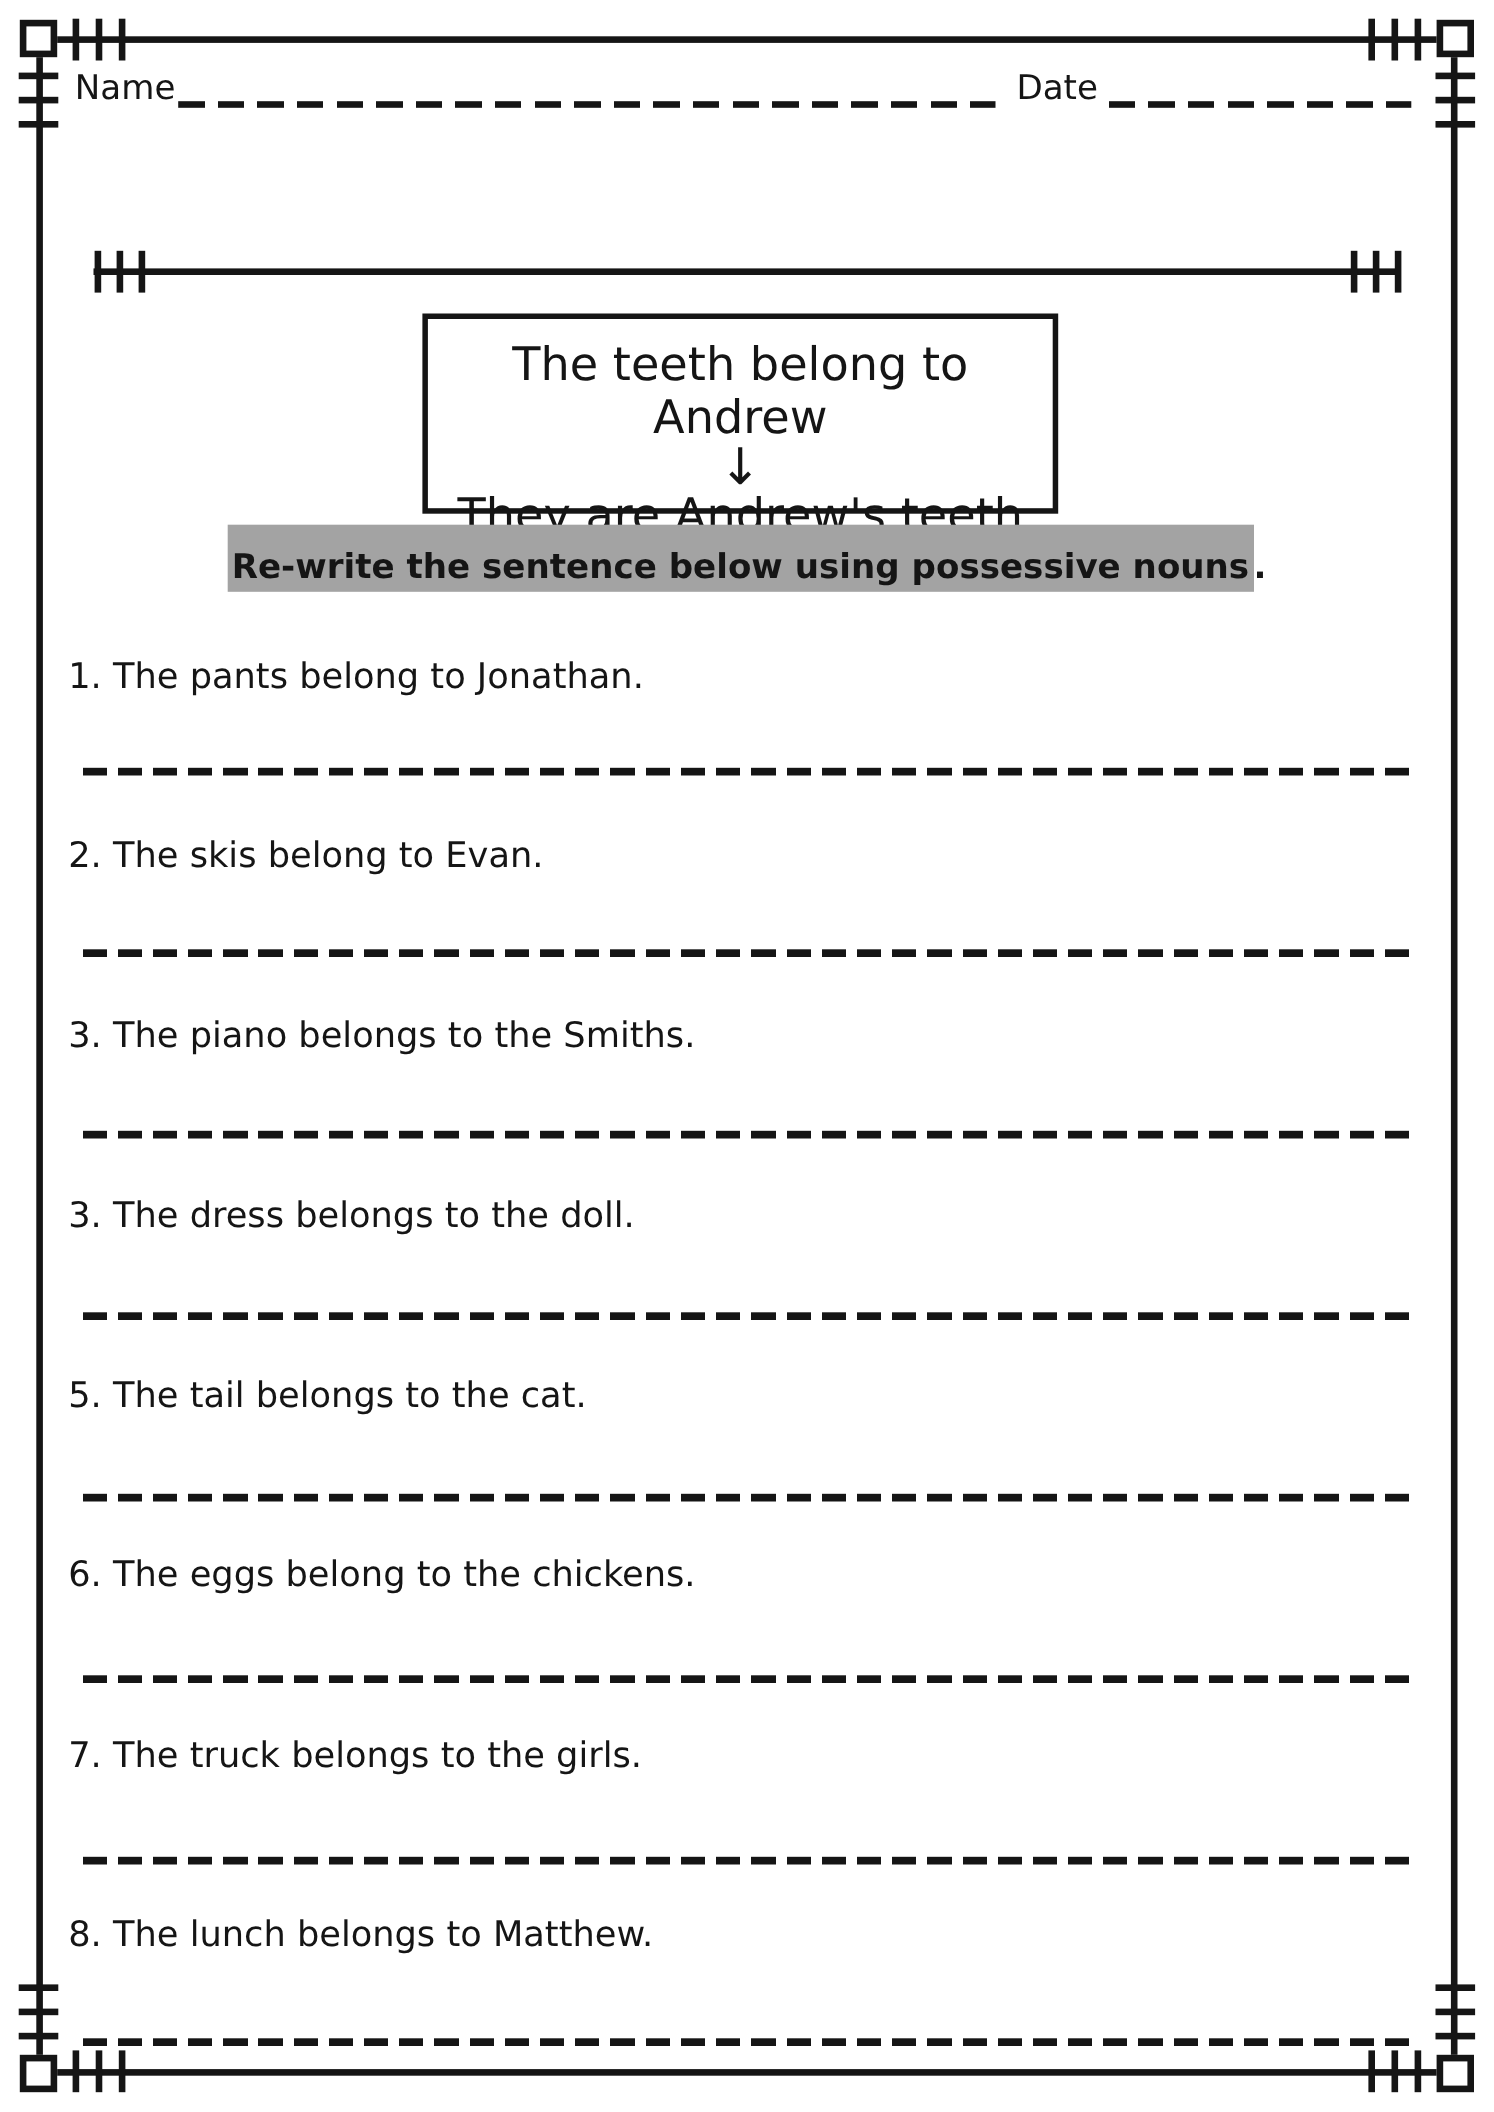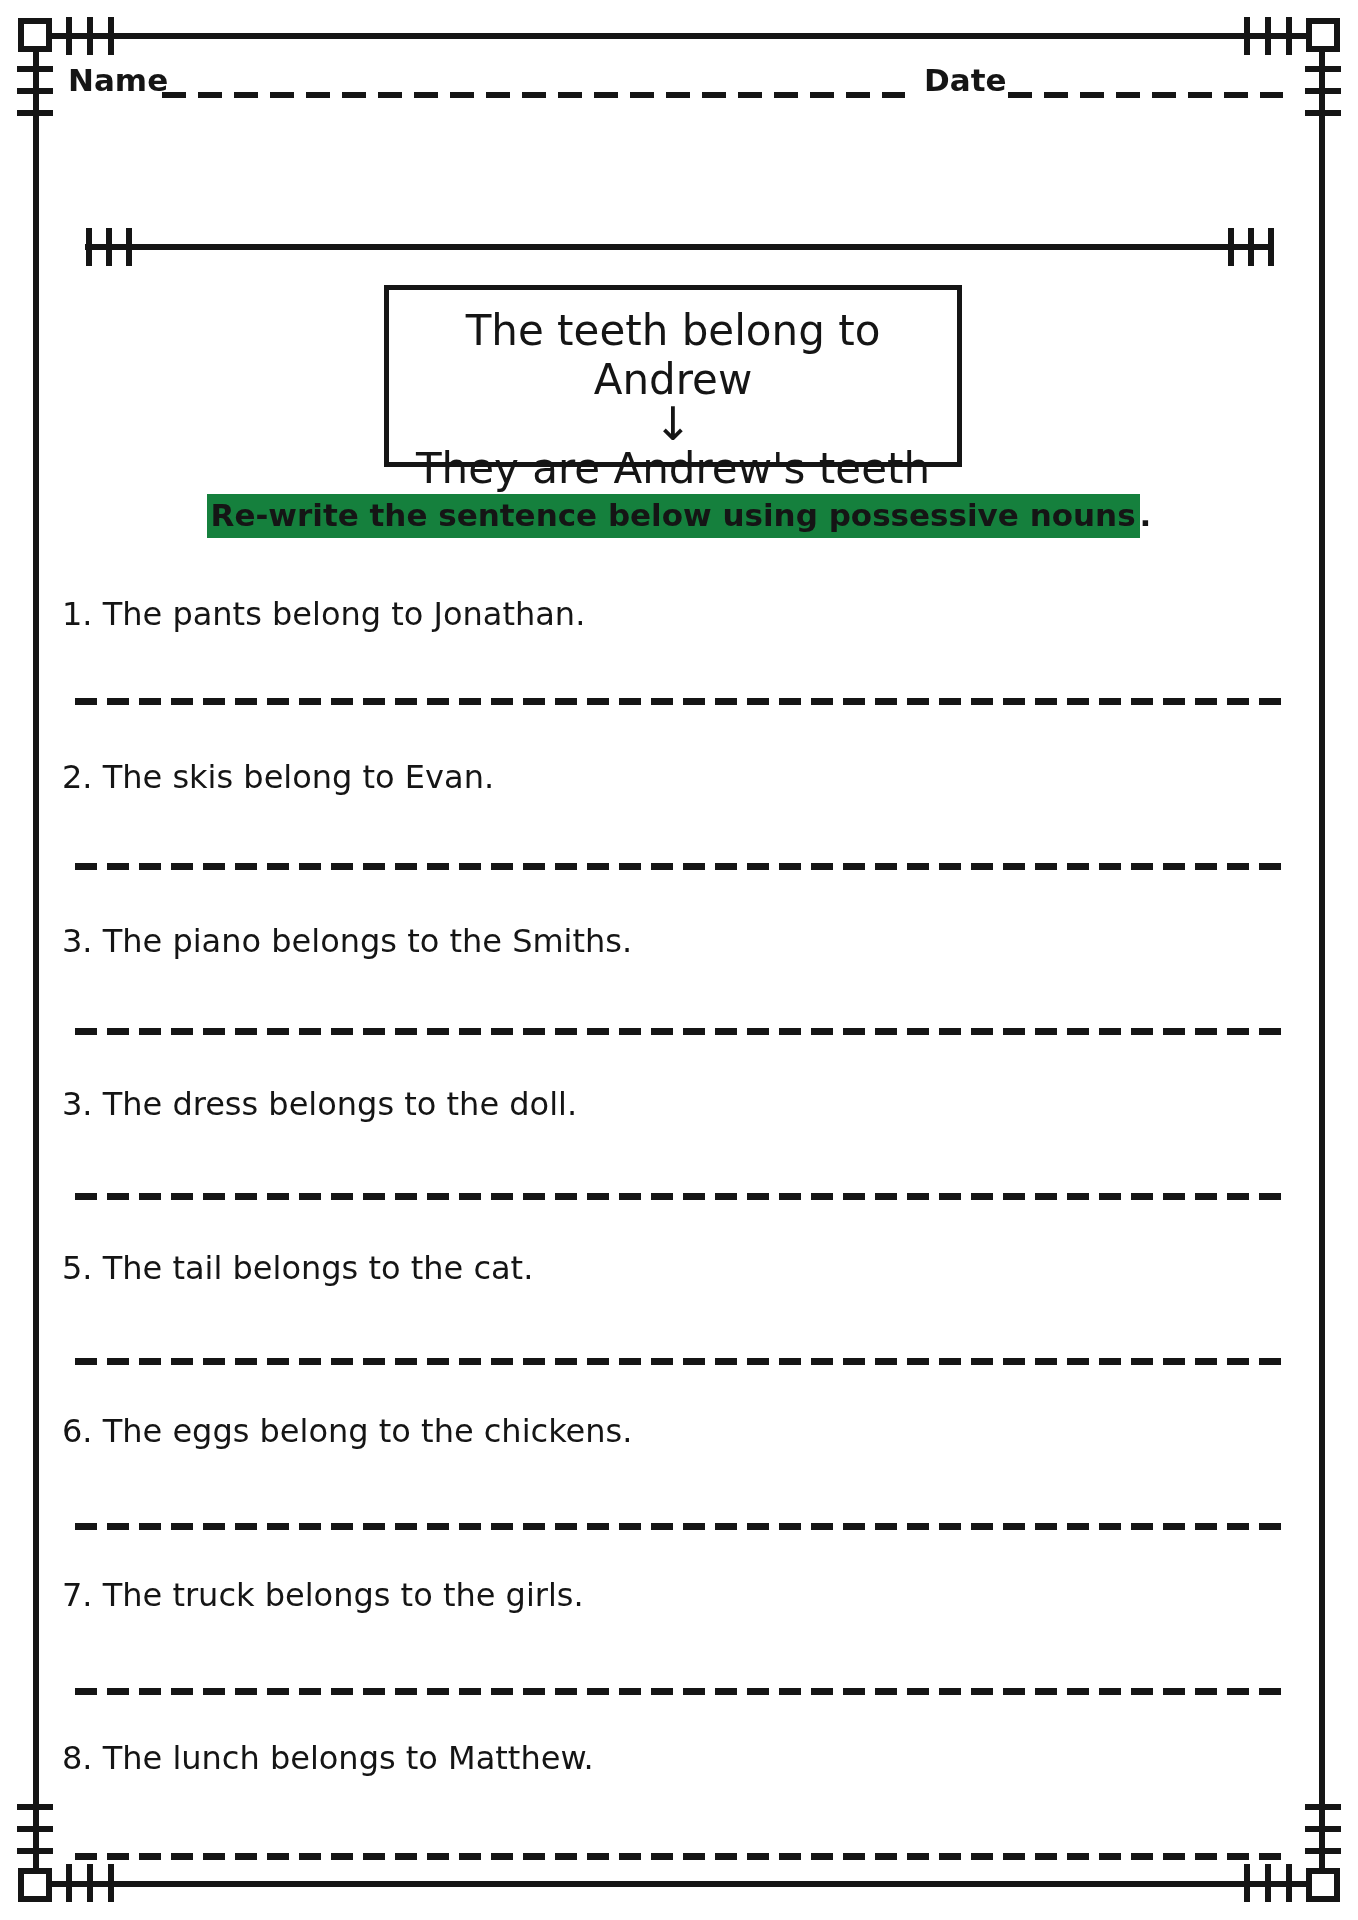--- a/index.html
+++ b/index.html
@@ -14,21 +14,21 @@
   }
   
   .bline { position: absolute; background: #151515; }
   .corner-sq {
     position: absolute; width: 34px; height: 34px;
     border: 6px solid #151515; background: #ffffff; box-sizing: border-box;
   }
   .tick-v { position: absolute; width: 6px; height: 38px; background: #151515; }
   .tick-h { position: absolute; width: 36px; height: 6px; background: #151515; }
   
-  .hdr-label { position: absolute; font-size: 31px; font-weight: bold; }
+  .hdr-label { position: absolute; font-size: 31px; font-weight: normal; }
   .dashline { position: absolute; height: 6px;
     background: repeating-linear-gradient(90deg, #151515 0 24px, transparent 24px 36px); }
   
   .title-wrap {
     position: absolute; top: 108px; left: 0; width: 100%;
     height: 112px; line-height: 112px; text-align: center;
   }
   .title-text {
     display: inline-block; font-size: 58px; font-weight: bold; letter-spacing: 5px;
     transform: scale(0.88, 1.9); transform-origin: 50% 50%; white-space: nowrap;
@@ -40,21 +40,21 @@
     display: flex; flex-direction: column; justify-content: space-between;
     align-items: center; padding: 16px 8px; text-align: center;
   }
   .example-line { font-size: 42px; }
   .example-arrow { font-size: 46px; line-height: 40px; }
   
   .instruction {
     position: absolute; top: 497px; left: 0; width: 100%;
     text-align: center; font-size: 31px; font-weight: bold;
   }
-  .hl { background: #15803d; padding: 3px 4px 5px 4px; }
+  .hl { background: #a3a3a3; padding: 20px 4px 5px 4px; }
   
   .item {
     position: absolute; left: 62px; width: 1230px;
     font-size: 32px; line-height: 46px; white-space: nowrap;
   }
   .answer-line {
     position: absolute; left: 75px; width: 1215px; height: 7px;
     background: repeating-linear-gradient(90deg, #151515 0 22px, transparent 22px 32px);
   }
 </style>

